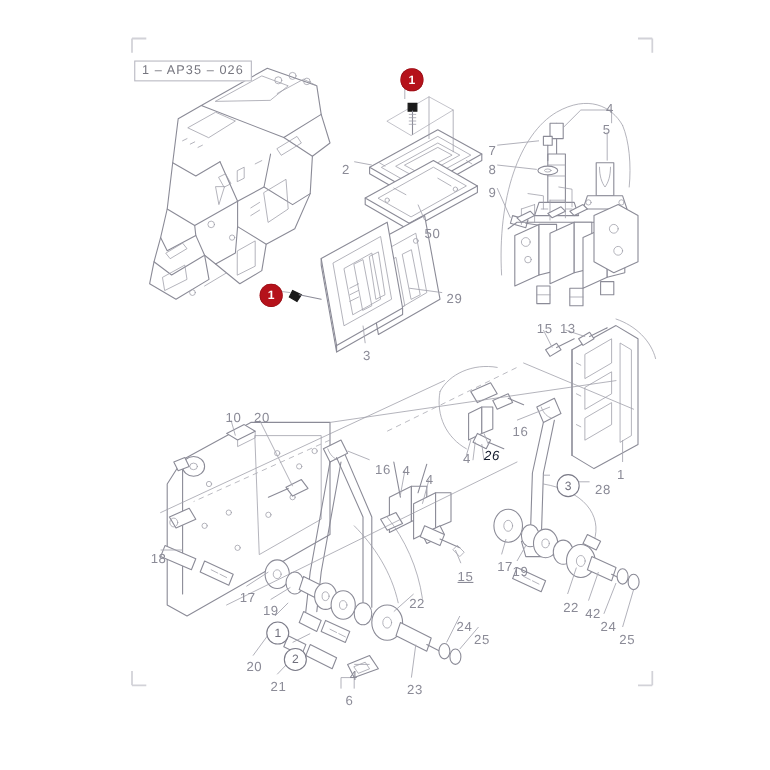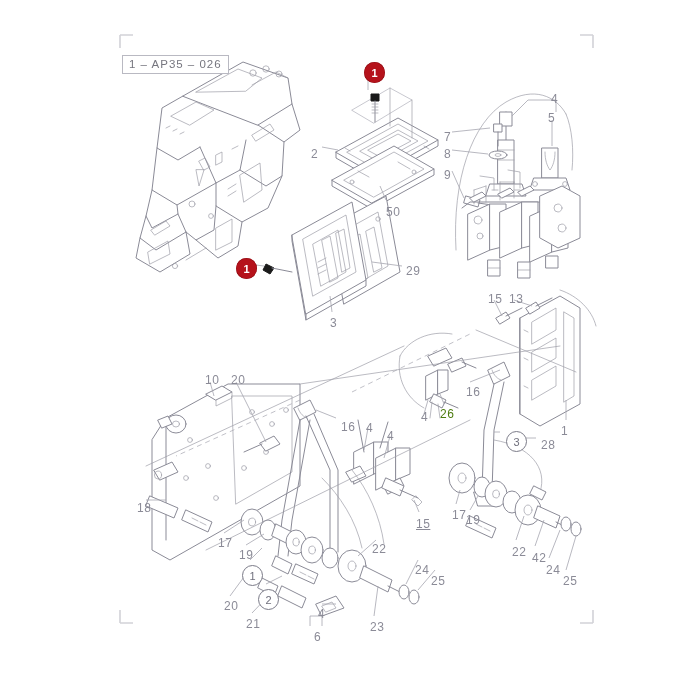--- a/index.html
+++ b/index.html
@@ -15,21 +15,21 @@
 
   .callout{
     position:absolute;
     font-family:"Liberation Sans", sans-serif;
     font-size:12px;
     color:#8b8b97;
     letter-spacing:.5px;
     white-space:nowrap;
     user-select:none;
   }
-  .callout.blue{color:#4d7c0f;}
+  .callout.blue{color:#0f172a;font-style:italic;}
 
   .badge{
     position:absolute;
     width:21px;height:21px;border-radius:50%;
     background:#b5121b;
     color:#ffffff;
     font-size:11px;font-weight:bold;
     display:flex;align-items:center;justify-content:center;
     font-family:"Liberation Sans", sans-serif;
     box-shadow:0 0 0 .5px #8d0d14 inset;

